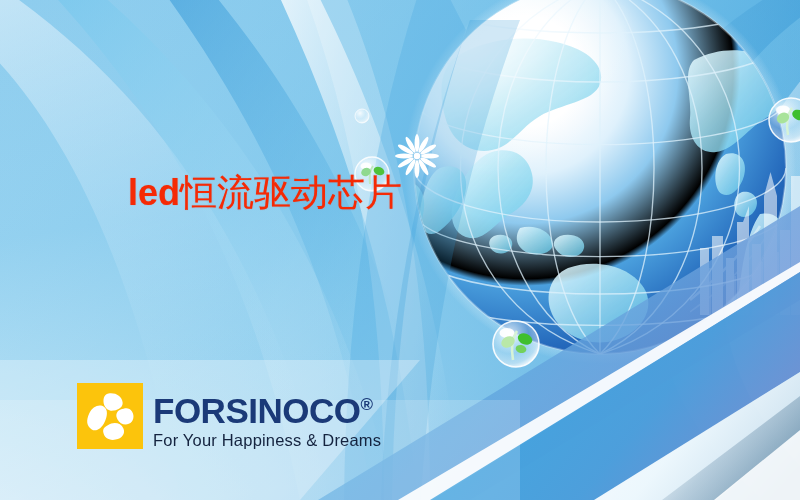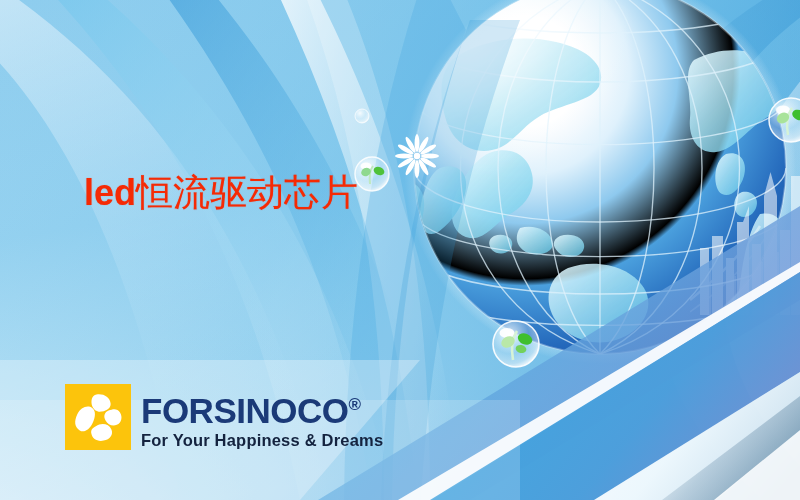--- a/index.html
+++ b/index.html
@@ -47,30 +47,31 @@
     white-space: nowrap;
     text-shadow: 0 0 1px rgba(245,42,5,0.45);
   }
   .headline-line.l2 {
     padding-left: 14px;
   }
   .headline-line .latin {
     font-family: "Liberation Sans", sans-serif;
     font-weight: 700;
     font-size: 36px;
+    margin-left: 44px;
   }
 
   
   .logo-lockup {
     position: absolute;
-    left: 65px;
+    left: 77px;
     top: 382px;
     z-index: 40;
     display: flex;
-    align-items: flex-end;
+    align-items: center;
   }
   .logo-mark {
     width: 66px;
     height: 66px;
     background: #fcc40c;
     position: relative;
     flex: 0 0 auto;
   }
   .logo-mark svg {
     display: block;
@@ -93,21 +94,21 @@
   }
   .logo-word .reg {
     font-size: 17px;
     vertical-align: 13px;
     letter-spacing: 0;
   }
   .logo-tagline {
     display: block;
     color: #14233f;
     font-family: "Liberation Sans", sans-serif;
-    font-weight: 700;
+    font-weight: 400;
     font-size: 16.5px;
     line-height: 20px;
     letter-spacing: 0.2px;
     white-space: nowrap;
     margin-top: 1px;
   }
 </style>
 </head>
 <body>
 

